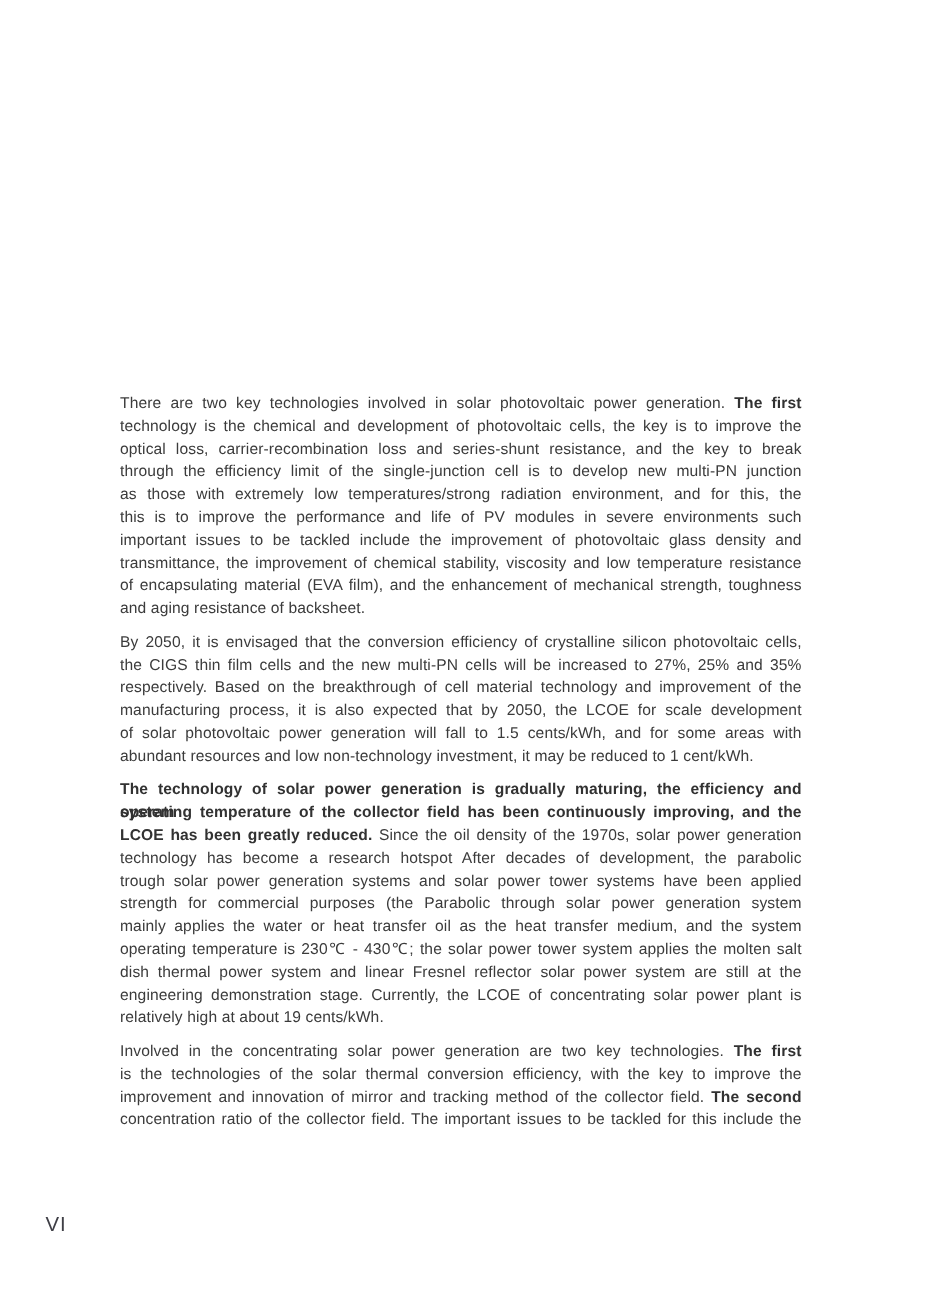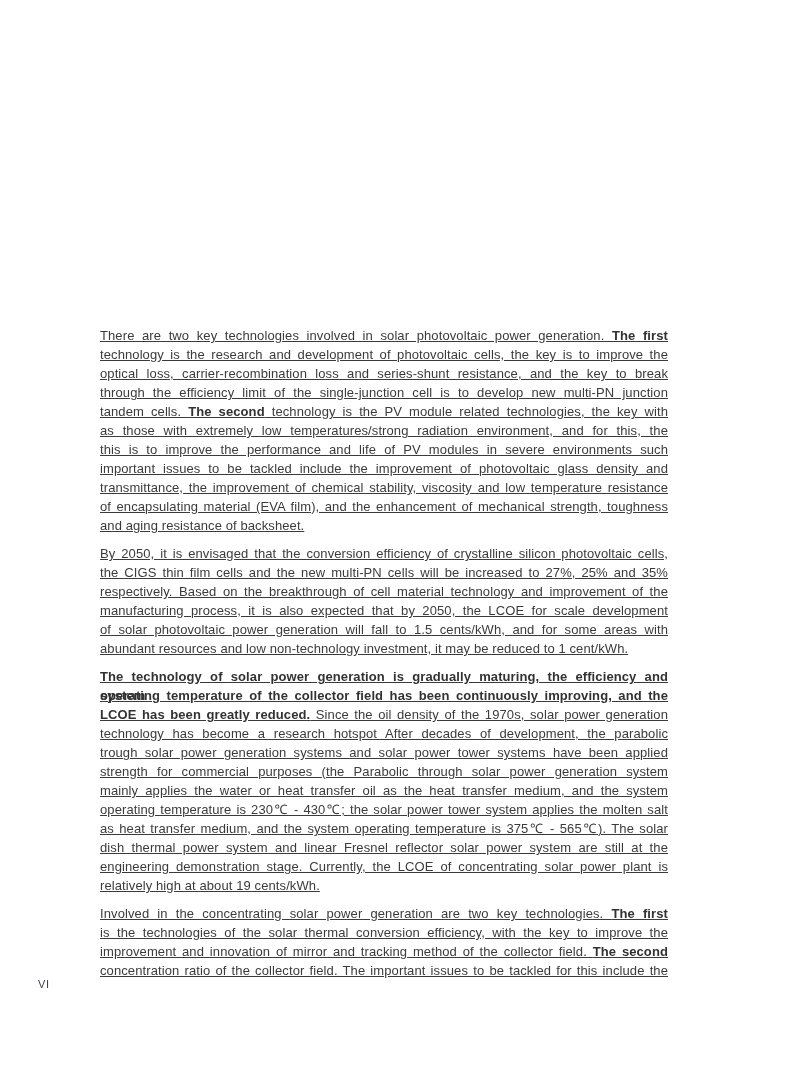--- a/index.html
+++ b/index.html
@@ -20,53 +20,51 @@
     left: 100px;
     top: 326px;
     width: 568px;
     color: #3b3b3b;
     font-size: 13px;
     line-height: 19px;
     letter-spacing: 0.1px;
   }
   .paragraph {
     margin: 0 0 9px 0;
-    text-decoration: underline;
   }
   .line {
     height: 19px;
     overflow: visible;
   }
   .line.just {
     text-align: justify;
     text-align-last: justify;
   }
   .seg { font-weight: 400; }
   .seg.bold { font-weight: 700; color: #323232; }
   .page-number {
     position: absolute;
     left: 38px;
-    top: 977px;
-    font-size: 11px;
+    top: 1014px;
+    font-size: 17px;
     line-height: 14px;
     color: #3f3f46;
     letter-spacing: 0.6px;
   }
 </style>
 </head>
 <body>
 
 <div class="page">
   <main class="text-block">
       <div class="paragraph">
         <div class="line just"><span class="seg">There are two key technologies involved in solar photovoltaic power generation. </span><span class="seg bold">The first</span></div>
-        <div class="line just"><span class="seg">technology is the research and development of photovoltaic cells, the key is to improve the</span></div>
+        <div class="line just"><span class="seg">technology is the chemical and development of photovoltaic cells, the key is to improve the</span></div>
         <div class="line just"><span class="seg">optical loss, carrier-recombination loss and series-shunt resistance, and the key to break</span></div>
         <div class="line just"><span class="seg">through the efficiency limit of the single-junction cell is to develop new multi-PN junction</span></div>
-        <div class="line just"><span class="seg">tandem cells. </span><span class="seg bold">The second</span><span class="seg"> technology is the PV module related technologies, the key with</span></div>
         <div class="line just"><span class="seg">as those with extremely low temperatures/strong radiation environment, and for this, the</span></div>
         <div class="line just"><span class="seg">this is to improve the performance and life of PV modules in severe environments such</span></div>
         <div class="line just"><span class="seg">important issues to be tackled include the improvement of photovoltaic glass density and</span></div>
         <div class="line just"><span class="seg">transmittance, the improvement of chemical stability, viscosity and low temperature resistance</span></div>
         <div class="line just"><span class="seg">of encapsulating material (EVA film), and the enhancement of mechanical strength, toughness</span></div>
         <div class="line"><span class="seg">and aging resistance of backsheet.</span></div>
       </div>
       <div class="paragraph">
         <div class="line just"><span class="seg">By 2050, it is envisaged that the conversion efficiency of crystalline silicon photovoltaic cells,</span></div>
         <div class="line just"><span class="seg">the CIGS thin film cells and the new multi-PN cells will be increased to 27%, 25% and 35%</span></div>
@@ -77,21 +75,20 @@
       </div>
       <div class="paragraph">
         <div class="line just"><span class="seg bold">The technology of solar power generation is gradually maturing, the efficiency and system</span></div>
         <div class="line just"><span class="seg bold">operating temperature of the collector field has been continuously improving, and the</span></div>
         <div class="line just"><span class="seg bold">LCOE has been greatly reduced.</span><span class="seg"> Since the oil density of the 1970s, solar power generation</span></div>
         <div class="line just"><span class="seg">technology has become a research hotspot After decades of development, the parabolic</span></div>
         <div class="line just"><span class="seg">trough solar power generation systems and solar power tower systems have been applied</span></div>
         <div class="line just"><span class="seg">strength for commercial purposes (the Parabolic through solar power generation system</span></div>
         <div class="line just"><span class="seg">mainly applies the water or heat transfer oil as the heat transfer medium, and the system</span></div>
         <div class="line just"><span class="seg">operating temperature is 230℃ - 430℃; the solar power tower system applies the molten salt</span></div>
-        <div class="line just"><span class="seg">as heat transfer medium, and the system operating temperature is 375℃ - 565℃). The solar</span></div>
         <div class="line just"><span class="seg">dish thermal power system and linear Fresnel reflector solar power system are still at the</span></div>
         <div class="line just"><span class="seg">engineering demonstration stage. Currently, the LCOE of concentrating solar power plant is</span></div>
         <div class="line"><span class="seg">relatively high at about 19 cents/kWh.</span></div>
       </div>
       <div class="paragraph">
         <div class="line just"><span class="seg">Involved in the concentrating solar power generation are two key technologies. </span><span class="seg bold">The first</span></div>
         <div class="line just"><span class="seg">is the technologies of the solar thermal conversion efficiency, with the key to improve the</span></div>
         <div class="line just"><span class="seg">improvement and innovation of mirror and tracking method of the collector field. </span><span class="seg bold">The second</span></div>
         <div class="line just"><span class="seg">concentration ratio of the collector field. The important issues to be tackled for this include the</span></div>
       </div>

